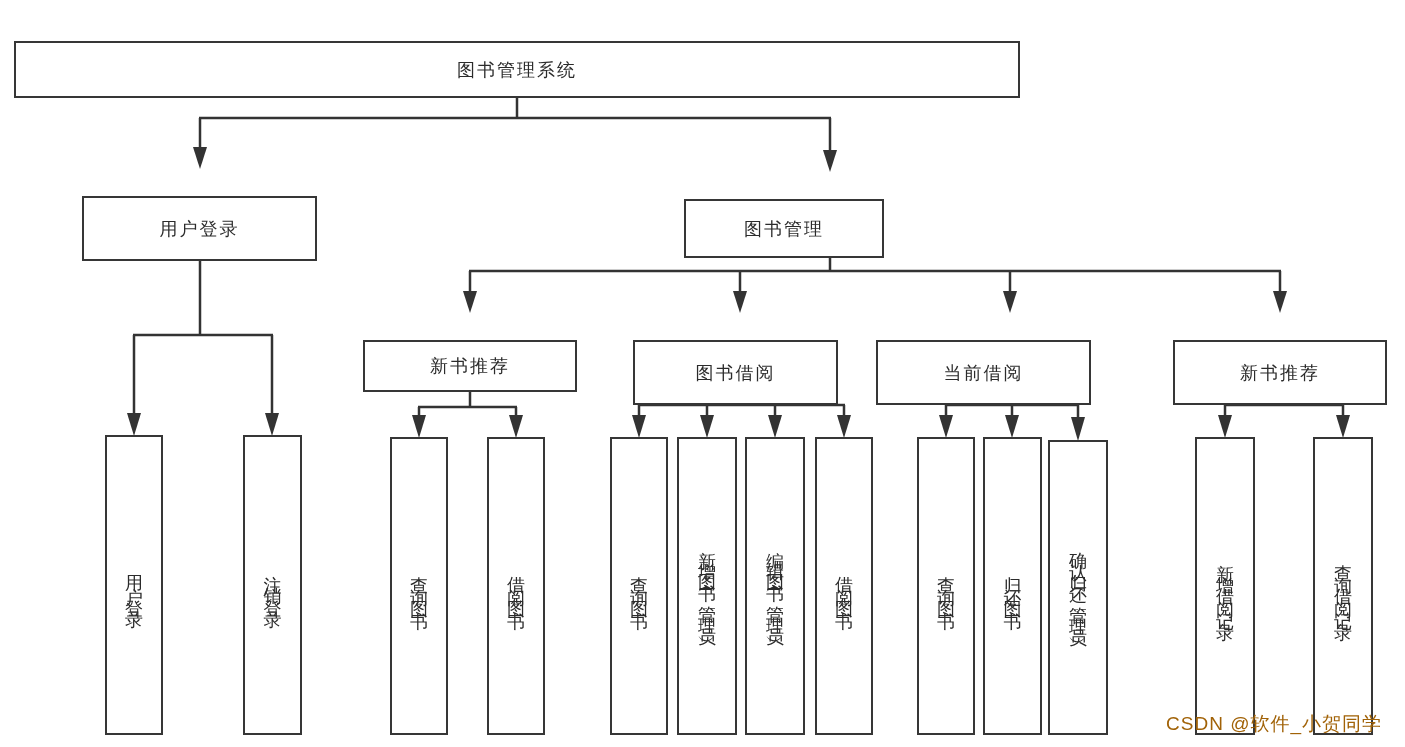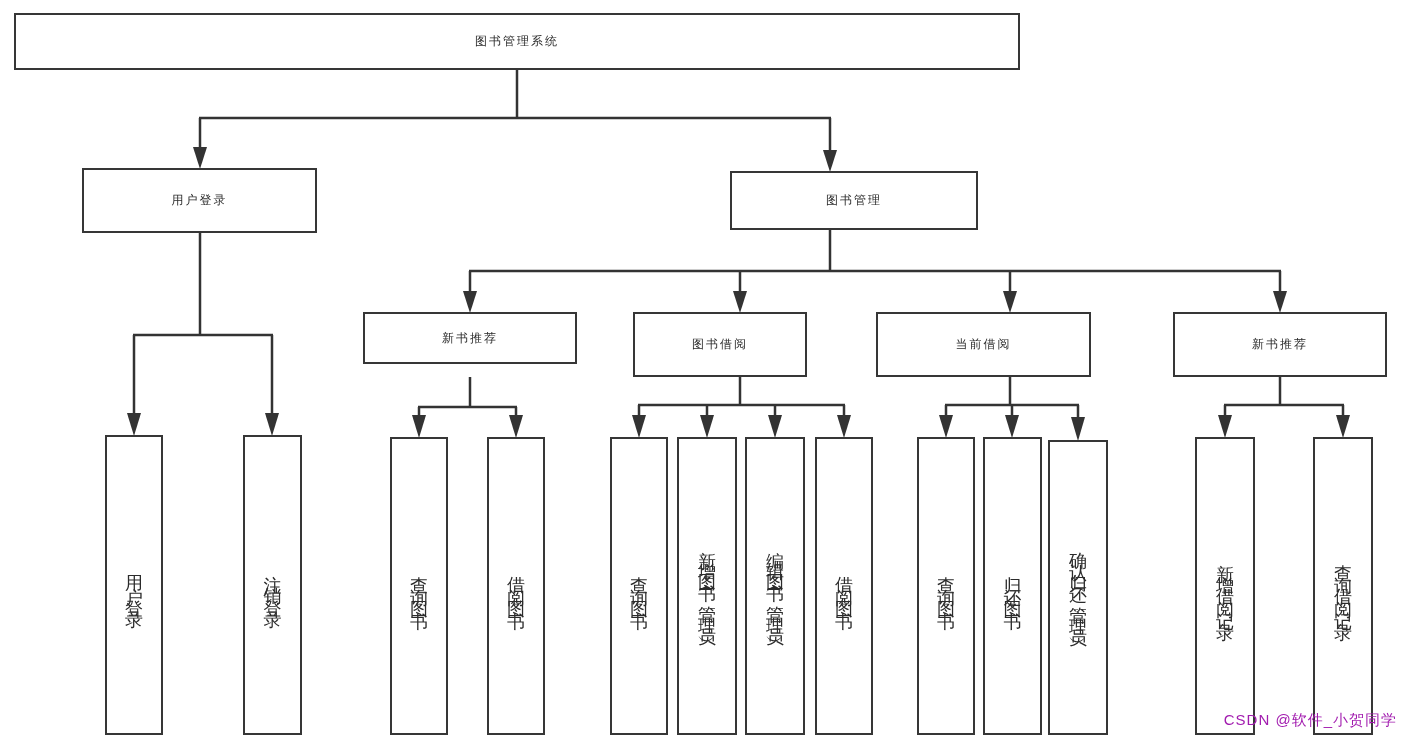--- a/index.html
+++ b/index.html
@@ -24,38 +24,39 @@
     box-sizing: border-box;
     border: 2px solid #363636;
     background: #ffffff;
     display: flex;
     align-items: center;
     justify-content: center;
     color: #2b2b2b;
     text-align: center;
   }
   .node.h {
-    font-size: 12px;
+    font-size: 18px;
     letter-spacing: 2px;
     white-space: nowrap;
+    margin-top: 28px;
   }
   .node.v {
     writing-mode: vertical-rl;
     text-orientation: mixed;
     font-size: 18px;
     letter-spacing: 12px;
     line-height: 1;
   }
   .node.v.long { letter-spacing: 11px; }
   .watermark {
     position: absolute;
-    right: 8px;
+    right: 23px;
     top: 711px;
-    font-size: 15px;
-    color: #a21caf;
+    font-size: 19px;
+    color: #a16207;
     letter-spacing: 1px;
     white-space: nowrap;
     z-index: 5;
   }
 </style>
 </head>
 <body>
 
 <div class="canvas">
 
@@ -117,24 +118,24 @@
     <line x1="1224" y1="405" x2="1344" y2="405"></line>
     <line x1="1225" y1="405" x2="1225" y2="417"></line>
     <polygon points="1218,415 1232,415 1225,438"></polygon>
     <line x1="1343" y1="405" x2="1343" y2="417"></line>
     <polygon points="1336,415 1350,415 1343,438"></polygon>
   </svg>
 
   <div class="node h" style="left:14px; top:13px; width:1006px; height:57px;">图书管理系统</div>
 
   <div class="node h" style="left:82px; top:168px; width:235px; height:65px;">用户登录</div>
-  <div class="node h" style="left:730px; top:171px; width:248px; height:59px;">图书管理</div>
+  <div class="node h" style="left:684px; top:171px; width:200px; height:59px;">图书管理</div>
 
   <div class="node h" style="left:363px; top:312px; width:214px; height:52px;">新书推荐</div>
-  <div class="node h" style="left:633px; top:312px; width:174px; height:65px;">图书借阅</div>
+  <div class="node h" style="left:633px; top:312px; width:205px; height:65px;">图书借阅</div>
   <div class="node h" style="left:876px; top:312px; width:215px; height:65px;">当前借阅</div>
   <div class="node h" style="left:1173px; top:312px; width:214px; height:65px;">新书推荐</div>
 
   <div class="node v" style="left:105px; top:435px; width:58px; height:300px;">用户登录</div>
   <div class="node v" style="left:243px; top:435px; width:59px; height:300px;">注销登录</div>
 
   <div class="node v" style="left:390px; top:437px; width:58px; height:298px;">查询图书</div>
   <div class="node v" style="left:487px; top:437px; width:58px; height:298px;">借阅图书</div>
 
   <div class="node v" style="left:610px; top:437px; width:58px; height:298px;">查询图书</div>

